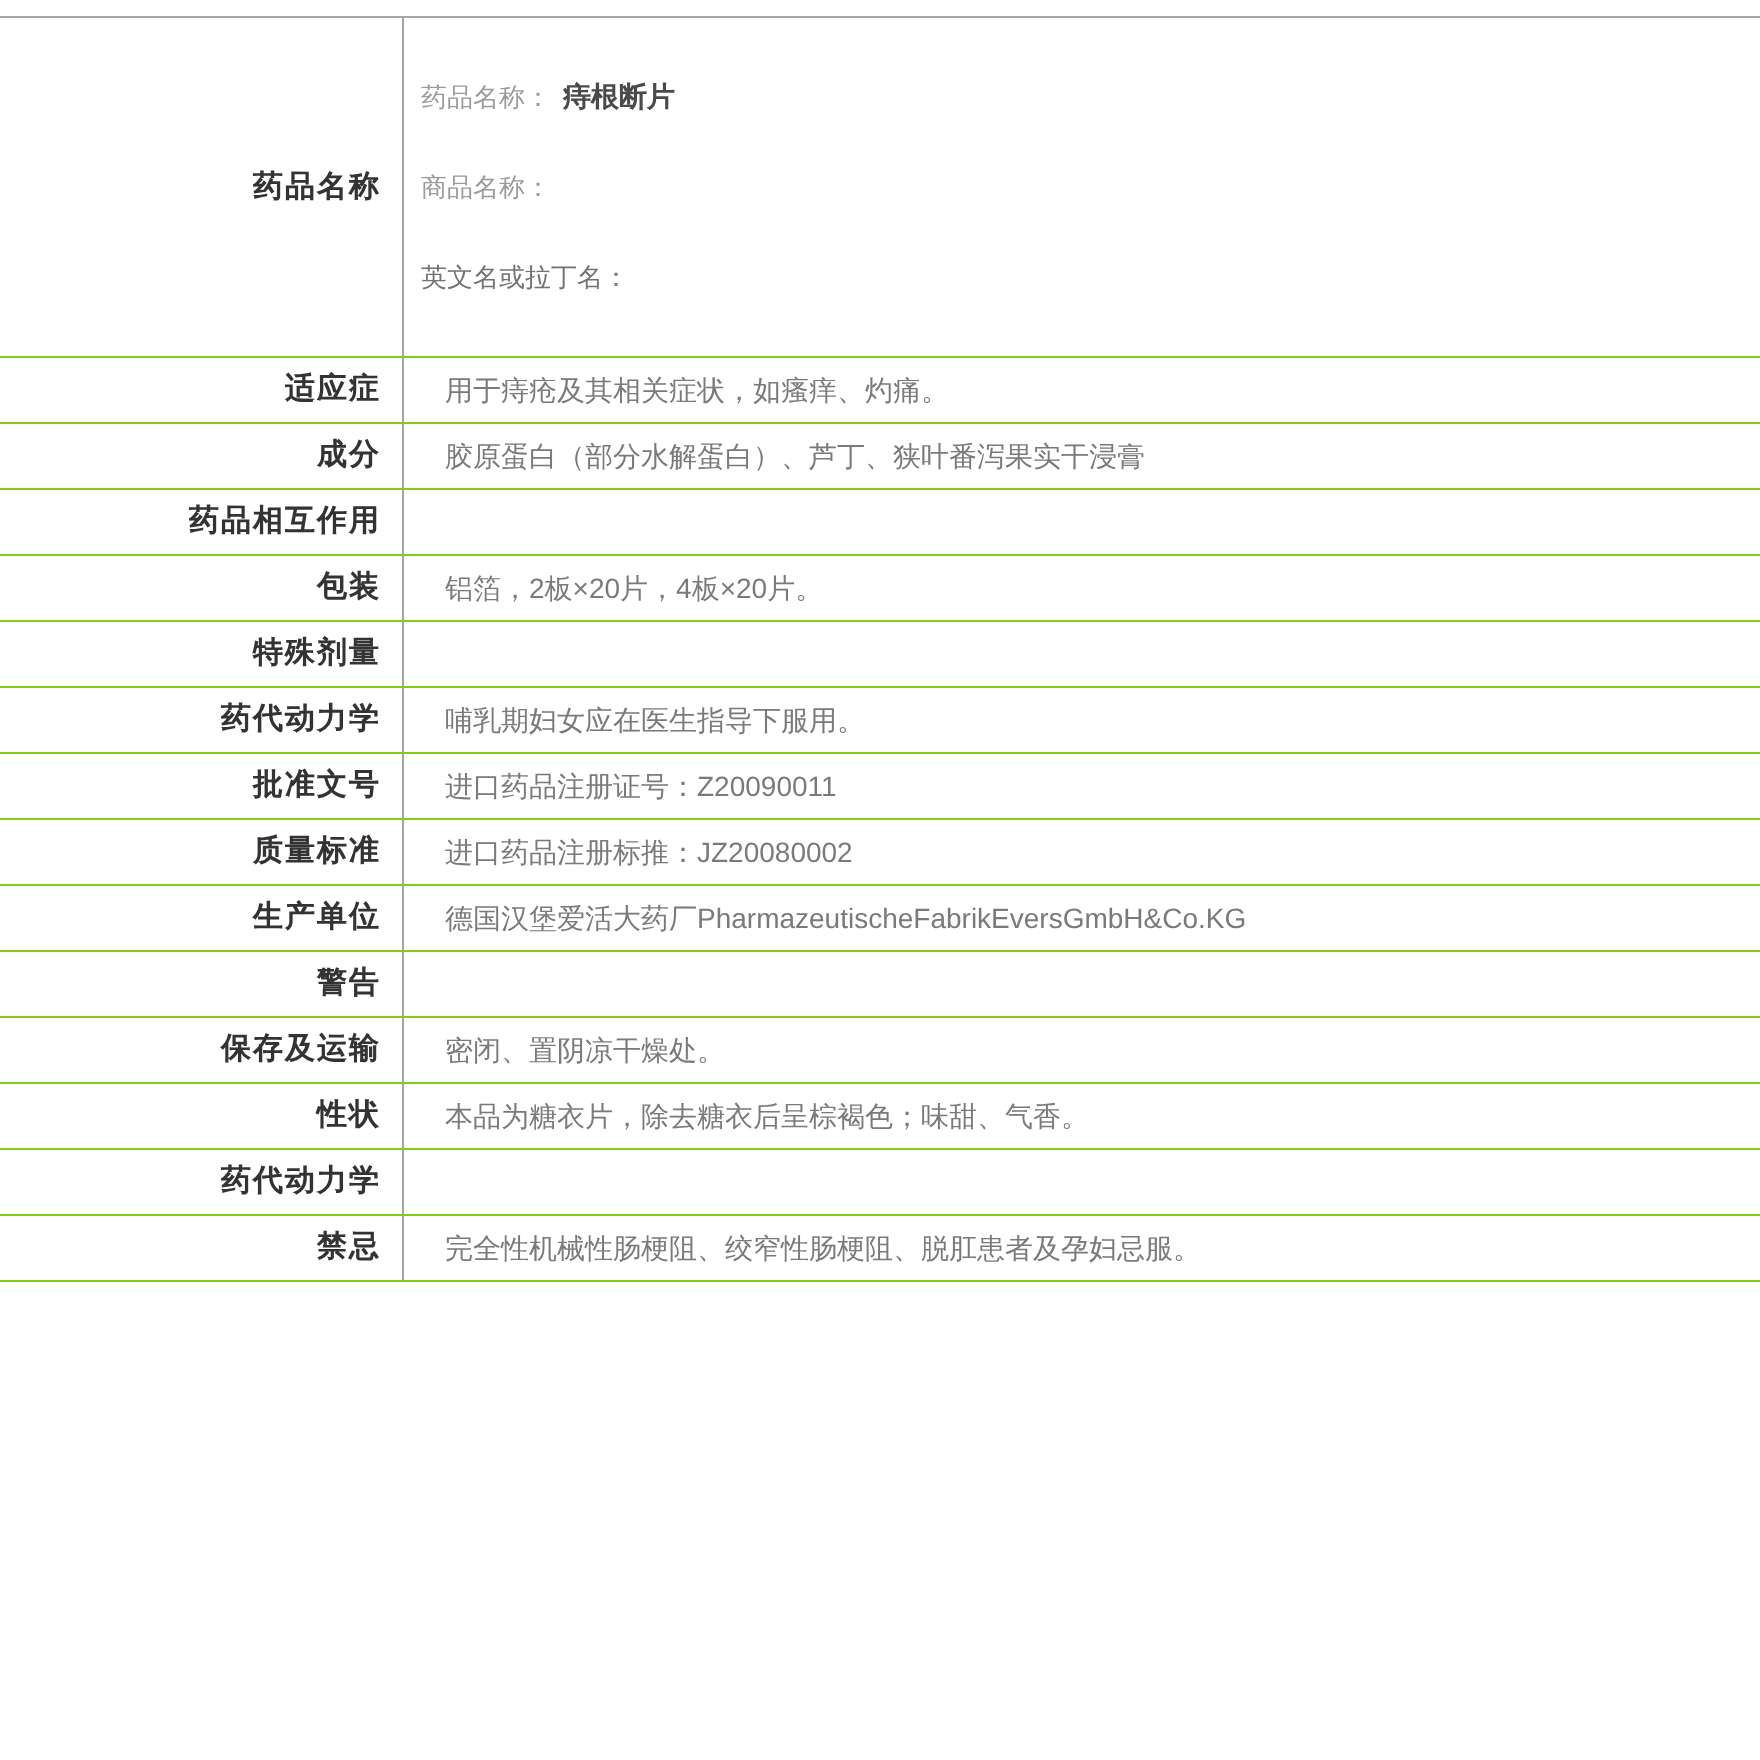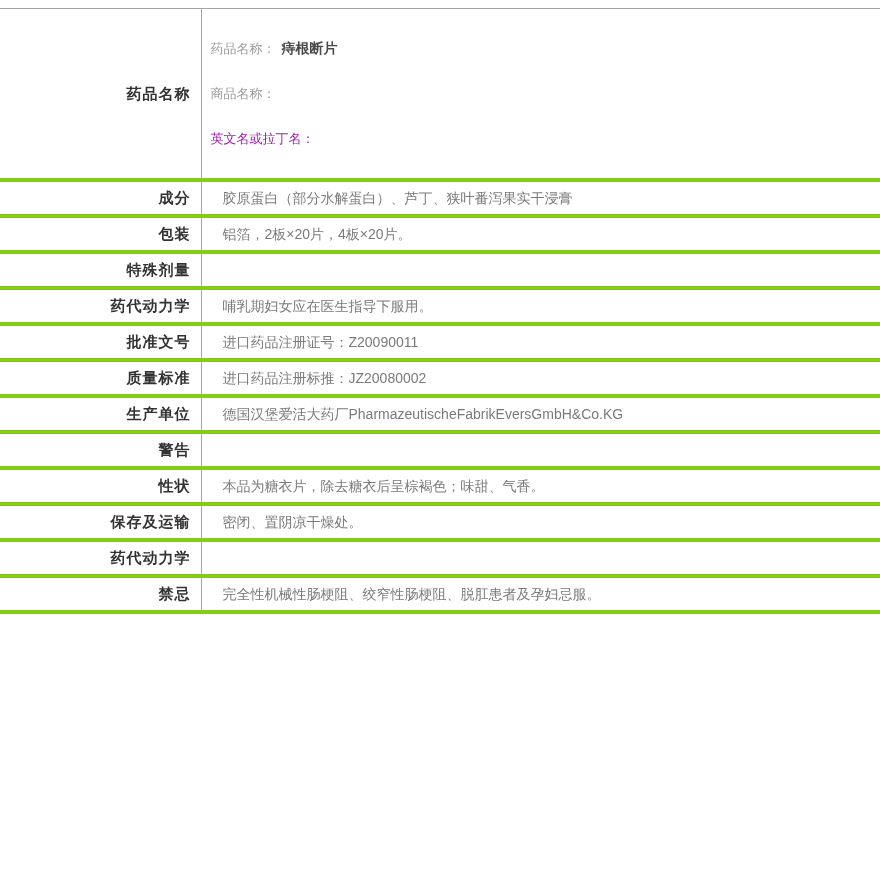--- a/index.html
+++ b/index.html
@@ -16,21 +16,21 @@
     overflow: hidden;
   }
   table.drug-table {
     width: 880px;
     margin-top: 8px;
     border-collapse: collapse;
     table-layout: fixed;
     border-top: 1px solid #a5a5a5;
   }
   table.drug-table td {
-    border-bottom: 4px solid #84cc16;
+    border-bottom: 1px solid #84cc16;
     vertical-align: top;
     box-sizing: border-box;
   }
   td.label-cell {
     width: 201px;
     border-right: 1px solid #a5a5a5;
     text-align: right;
     padding: 4px 10px 4px 0;
     font-size: 15px;
     font-weight: bold;
@@ -48,21 +48,21 @@
   tr.name-row td.label-cell {
     vertical-align: middle;
   }
   tr.name-row td.content-cell {
     padding: 6px 12px 6px 9px;
     line-height: 22px;
     font-size: 13px;
   }
   .sub-line { display: block; }
   .sub-key { color: #9b9b9b; }
-  .sub-key-light { color: #a21caf; }
+  .sub-key-light { color: #737373; }
   .sub-value {
     color: #4a4a4a;
     font-weight: bold;
     font-size: 14px;
     margin-left: 6px;
   }
 </style>
 </head>
 <body>
 
@@ -72,22 +72,30 @@
       <tr class="name-row">
         <td class="label-cell">药品名称</td>
         <td class="content-cell">
           <span class="sub-line"><span class="sub-key">药品名称：</span><span class="sub-value">痔根断片</span></span>
           <span class="sub-line"><span class="sub-key">商品名称：</span><span class="sub-value"></span></span>
           <span class="sub-line"><span class="sub-key sub-key-light">英文名或拉丁名：</span><span class="sub-value"></span></span>
         </td>
       </tr>
 
       <tr>
+        <td class="label-cell">适应症</td>
+        <td class="content-cell">用于痔疮及其相关症状，如瘙痒、灼痛。</td>
+      </tr>
+      <tr>
         <td class="label-cell">成分</td>
         <td class="content-cell">胶原蛋白（部分水解蛋白）、芦丁、狭叶番泻果实干浸膏</td>
+      </tr>
+      <tr>
+        <td class="label-cell">药品相互作用</td>
+        <td class="content-cell"></td>
       </tr>
       <tr>
         <td class="label-cell">包装</td>
         <td class="content-cell">铝箔，2板×20片，4板×20片。</td>
       </tr>
       <tr>
         <td class="label-cell">特殊剂量</td>
         <td class="content-cell"></td>
       </tr>
       <tr>
@@ -104,26 +112,26 @@
       </tr>
       <tr>
         <td class="label-cell">生产单位</td>
         <td class="content-cell">德国汉堡爱活大药厂PharmazeutischeFabrikEversGmbH&amp;Co.KG</td>
       </tr>
       <tr>
         <td class="label-cell">警告</td>
         <td class="content-cell"></td>
       </tr>
       <tr>
+        <td class="label-cell">保存及运输</td>
+        <td class="content-cell">密闭、置阴凉干燥处。</td>
+      </tr>
+      <tr>
         <td class="label-cell">性状</td>
         <td class="content-cell">本品为糖衣片，除去糖衣后呈棕褐色；味甜、气香。</td>
-      </tr>
-      <tr>
-        <td class="label-cell">保存及运输</td>
-        <td class="content-cell">密闭、置阴凉干燥处。</td>
       </tr>
       <tr>
         <td class="label-cell">药代动力学</td>
         <td class="content-cell"></td>
       </tr>
       <tr>
         <td class="label-cell">禁忌</td>
         <td class="content-cell">完全性机械性肠梗阻、绞窄性肠梗阻、脱肛患者及孕妇忌服。</td>
       </tr>
     </tbody>

